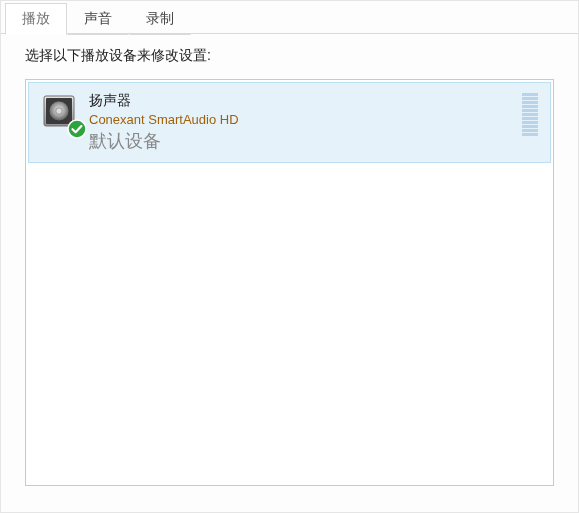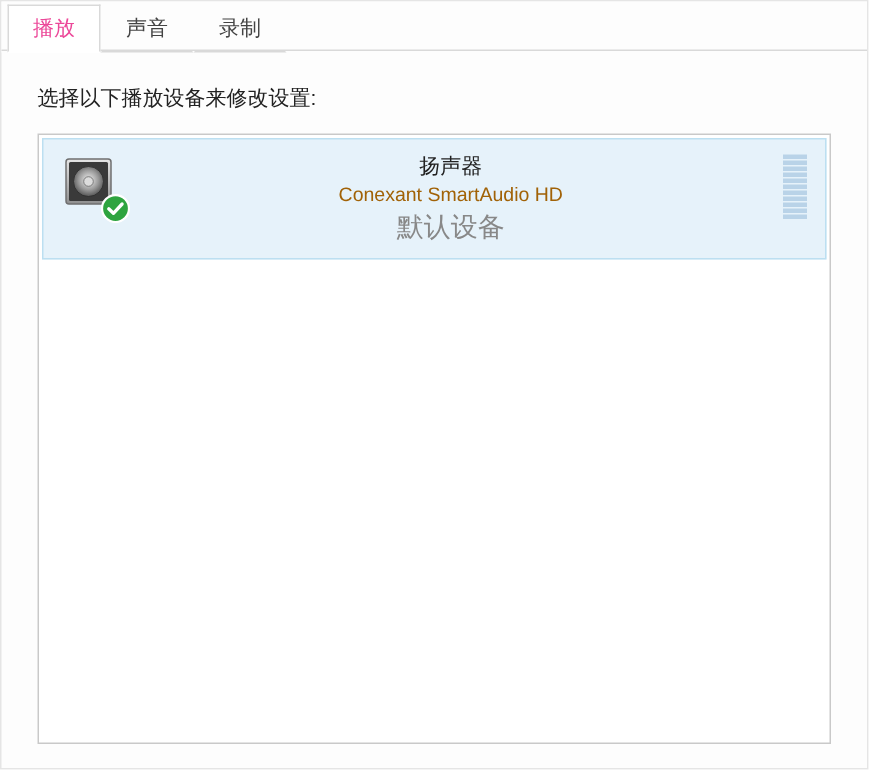--- a/index.html
+++ b/index.html
@@ -25,21 +25,21 @@
       display: flex;
       padding: 2px 0 0 4px;
       background: #fdfdfd;
     }
     .tab {
       padding: 6px 16px 6px 16px;
       font-size: 14px;
       cursor: pointer;
       border: 1px solid transparent;
       position: relative;
-      color: #ec4899;
+      color: #737373;
       background: #fdfdfd;
     }
     .tab.active {
       border: 1px solid #d9d9d9;
       border-bottom: 1px solid #ffffff;
       background: #ffffff;
       z-index: 2;
     }
     .tab:not(.active) {
       border-bottom: 1px solid #d9d9d9;
@@ -47,40 +47,39 @@
     }
     .tabs-bottom-line {
       position: absolute;
       left: 0;
       right: 0;
       top: 32px;
       border-bottom: 1px solid #d9d9d9;
       z-index: 1;
     }
     .content {
-      padding: 22px 24px 0 24px;
+      padding: 12px 24px 0 24px;
     }
     .instruction {
       font-size: 14px;
       color: #222;
       margin-bottom: 14px;
     }
     .device-list {
       border: 1px solid #c9c9c9;
       background: #ffffff;
       height: 407px;
       overflow: auto;
     }
     .device-item {
       display: flex;
       align-items: flex-start;
       padding: 8px 12px 8px 12px;
       position: relative;
       cursor: pointer;
-      text-align: center;
     }
     .device-item.selected {
       background: #e6f2fa;
       border: 1px solid #bcdff1;
       margin: 2px;
     }
     .device-icon-wrap {
       position: relative;
       width: 40px;
       height: 44px;

